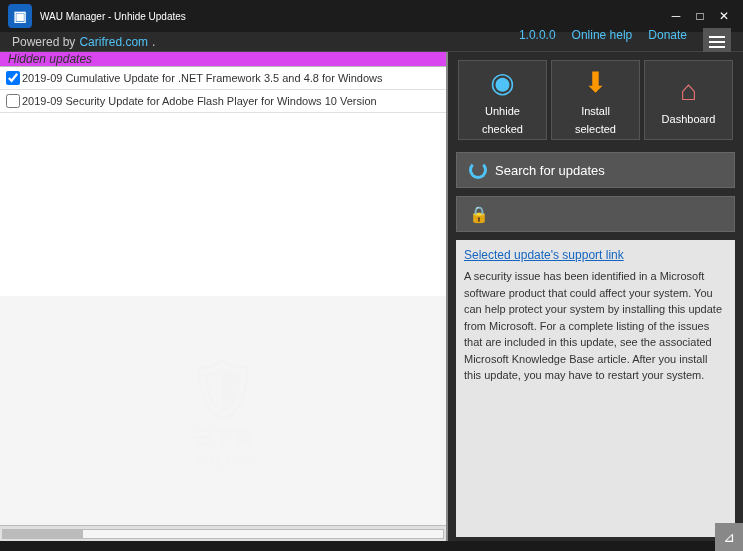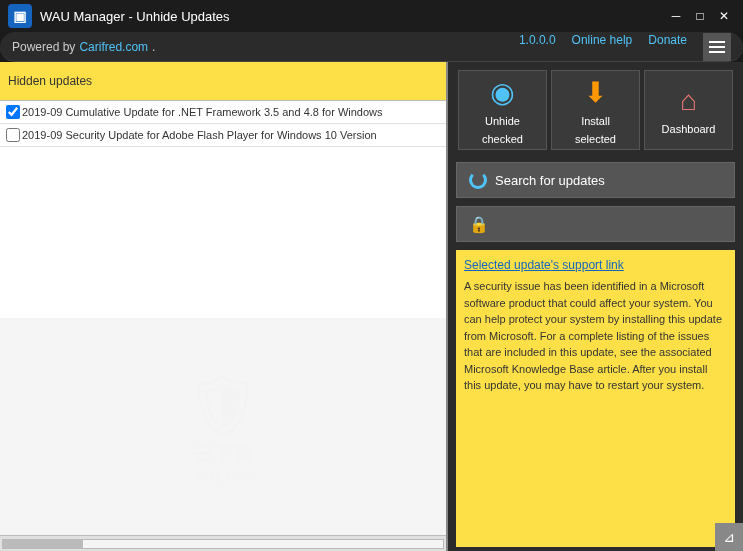--- a/index.html
+++ b/index.html
@@ -33,21 +33,21 @@
       background: #1565c0;
       border-radius: 4px;
       display: flex;
       align-items: center;
       justify-content: center;
       color: white;
       font-size: 14px;
       font-weight: bold;
     }
     .title-text {
-      font-size: 13px;
+      font-size: 10px;
       color: #ffffff;
     }
     .window-controls {
       display: flex;
       gap: 2px;
     }
     .window-btn {
       width: 22px;
       height: 20px;
       background: transparent;
@@ -56,28 +56,27 @@
       cursor: pointer;
       display: flex;
       align-items: center;
       justify-content: center;
       font-size: 12px;
     }
 
     
     .subtitle-bar {
       background: #2b2b2b;
-      height: 30px;
+      height: 20px;
       display: flex;
       align-items: center;
       padding: 0 12px;
       gap: 4px;
       border-bottom: 1px solid #444;
       justify-content: space-between;
-      border-radius: 15px;
     }
     .subtitle-left {
       display: flex;
       align-items: center;
       gap: 4px;
       font-size: 12px;
       color: #cccccc;
     }
     .subtitle-link {
       color: #4fc3f7;
@@ -123,25 +122,26 @@
     
     .left-panel {
       width: 448px;
       background: #f0f0f0;
       border-right: 2px solid #888;
       display: flex;
       flex-direction: column;
       position: relative;
     }
     .left-panel-header {
-      background: #fde047;
-      padding: 12px 8px;
+      background: #d946ef;
+      padding: 0 8px;
       font-size: 12px;
       color: #333;
       border-bottom: 1px solid #bbb;
+      font-style: italic;
     }
     .update-list {
       flex: 1;
       overflow-y: auto;
       background: #ffffff;
     }
     .update-item {
       display: flex;
       align-items: center;
       padding: 4px 6px;
@@ -279,21 +279,21 @@
     }
     .lock-icon {
       font-size: 16px;
       color: #aaa;
     }
 
     
     .support-area {
       margin: 4px 8px;
       padding: 8px;
-      background: #fde047;
+      background: #e5e5e5;
       flex: 1;
       overflow-y: auto;
     }
     .support-link {
       color: #1565c0;
       text-decoration: underline;
       font-size: 12px;
       cursor: pointer;
       display: block;
       margin-bottom: 6px;

